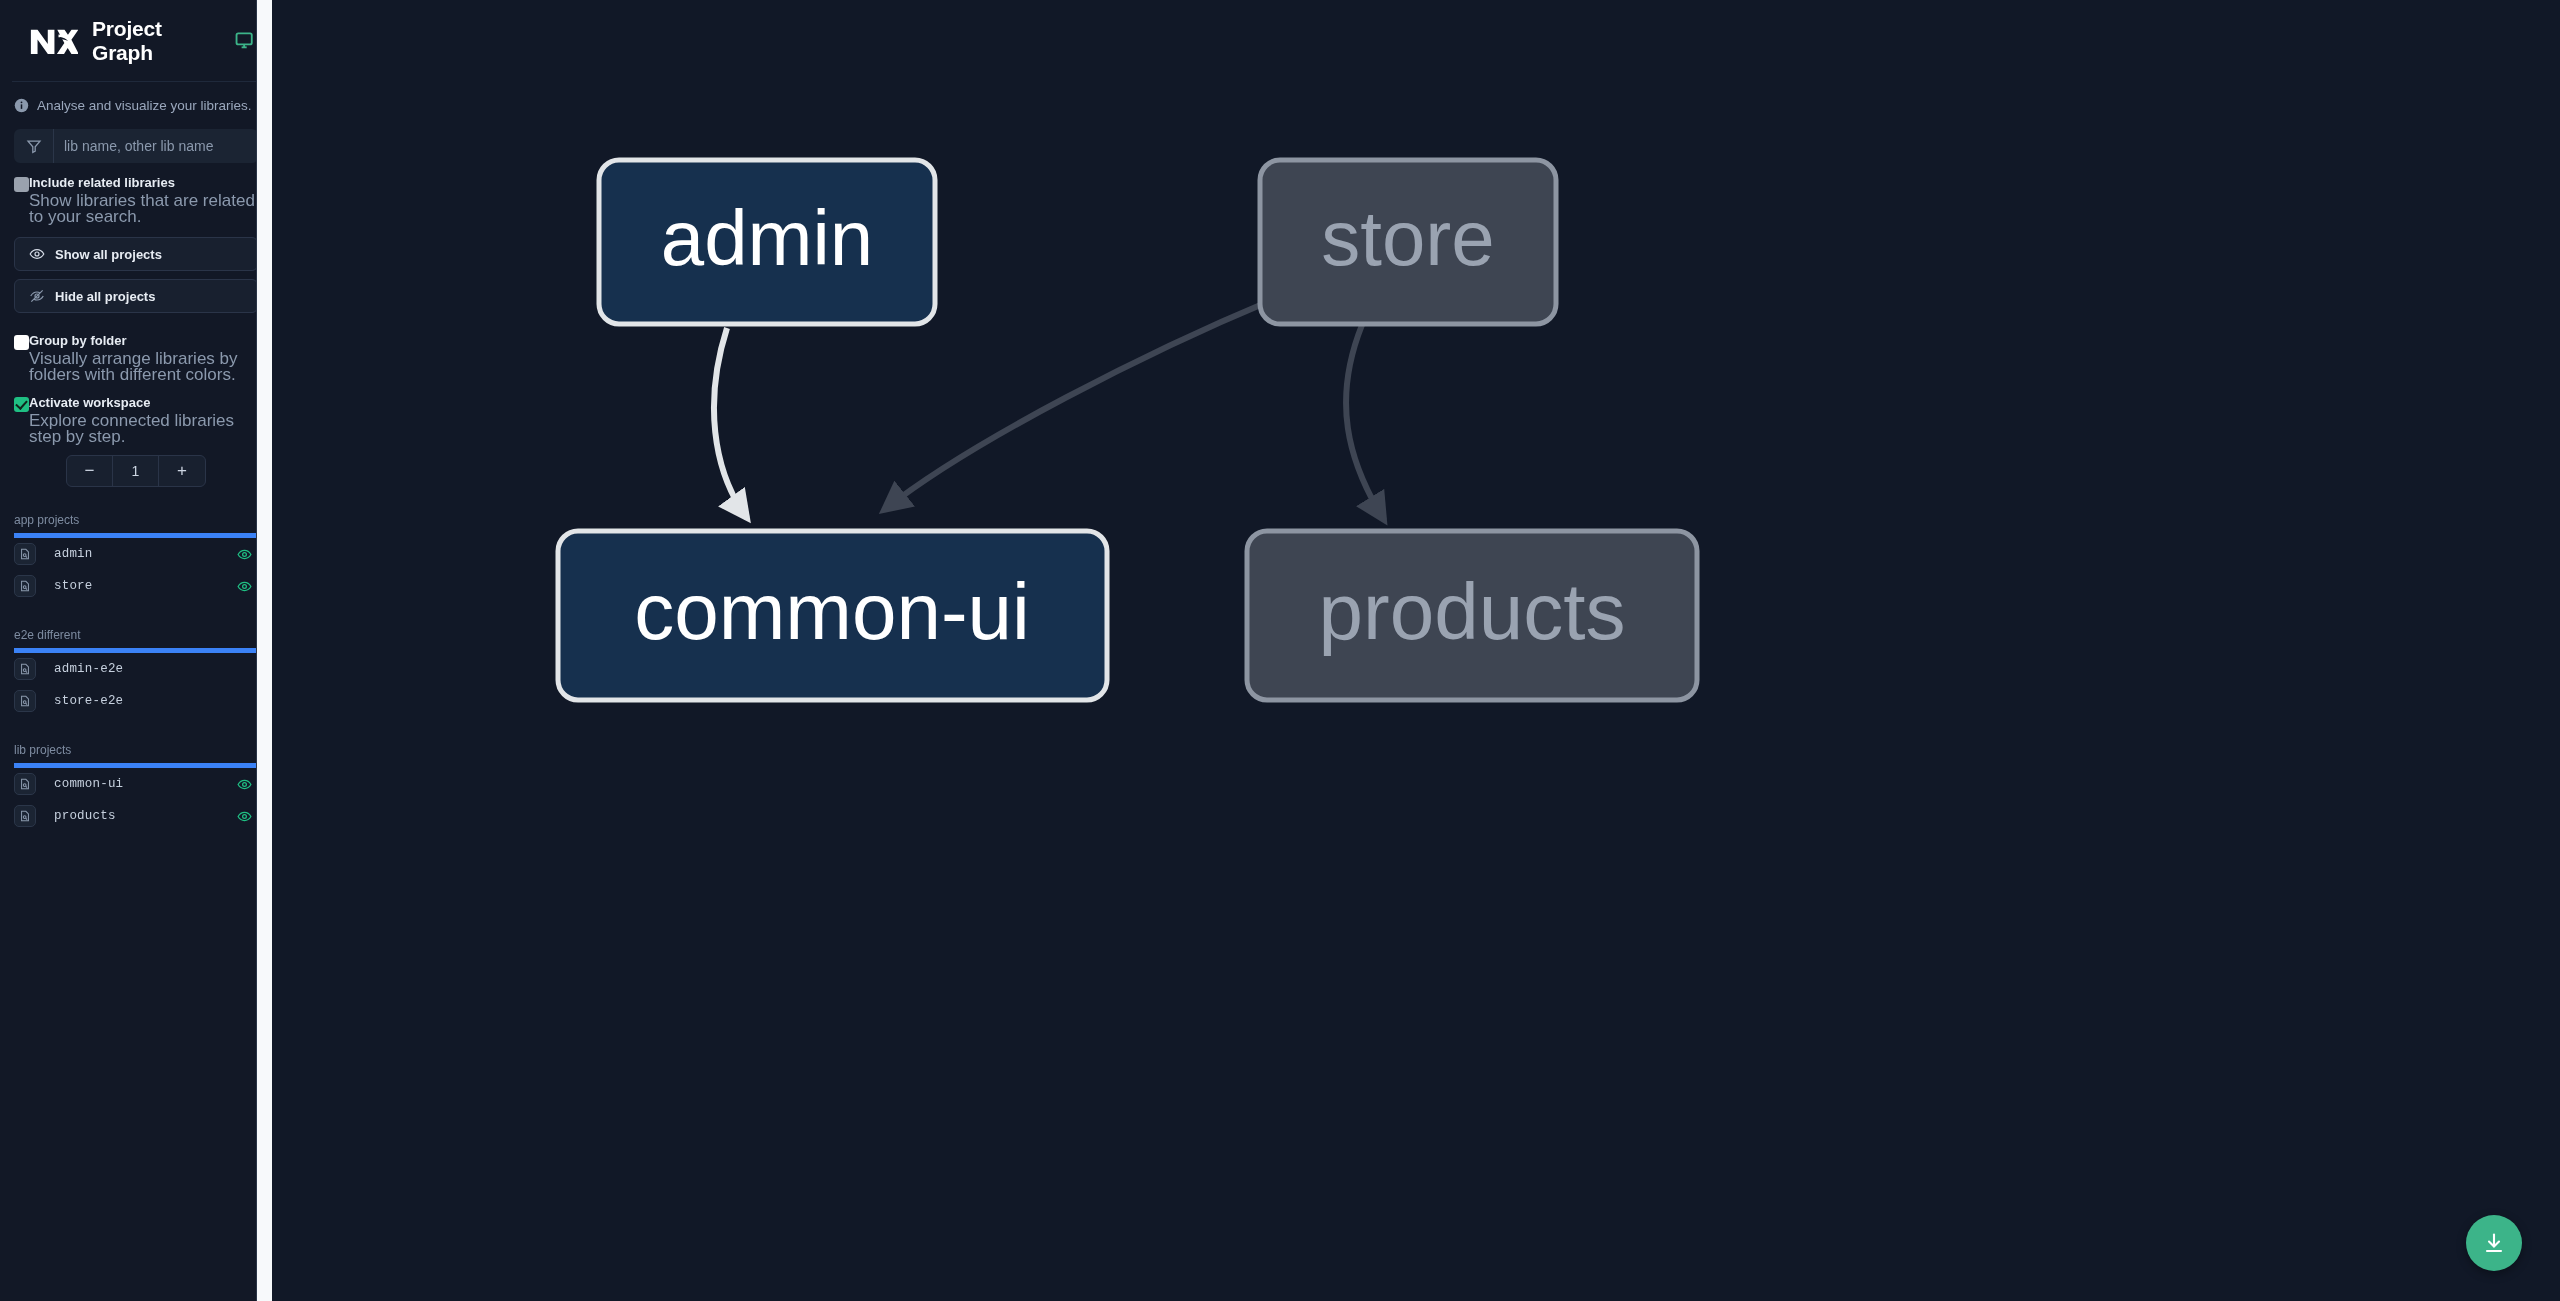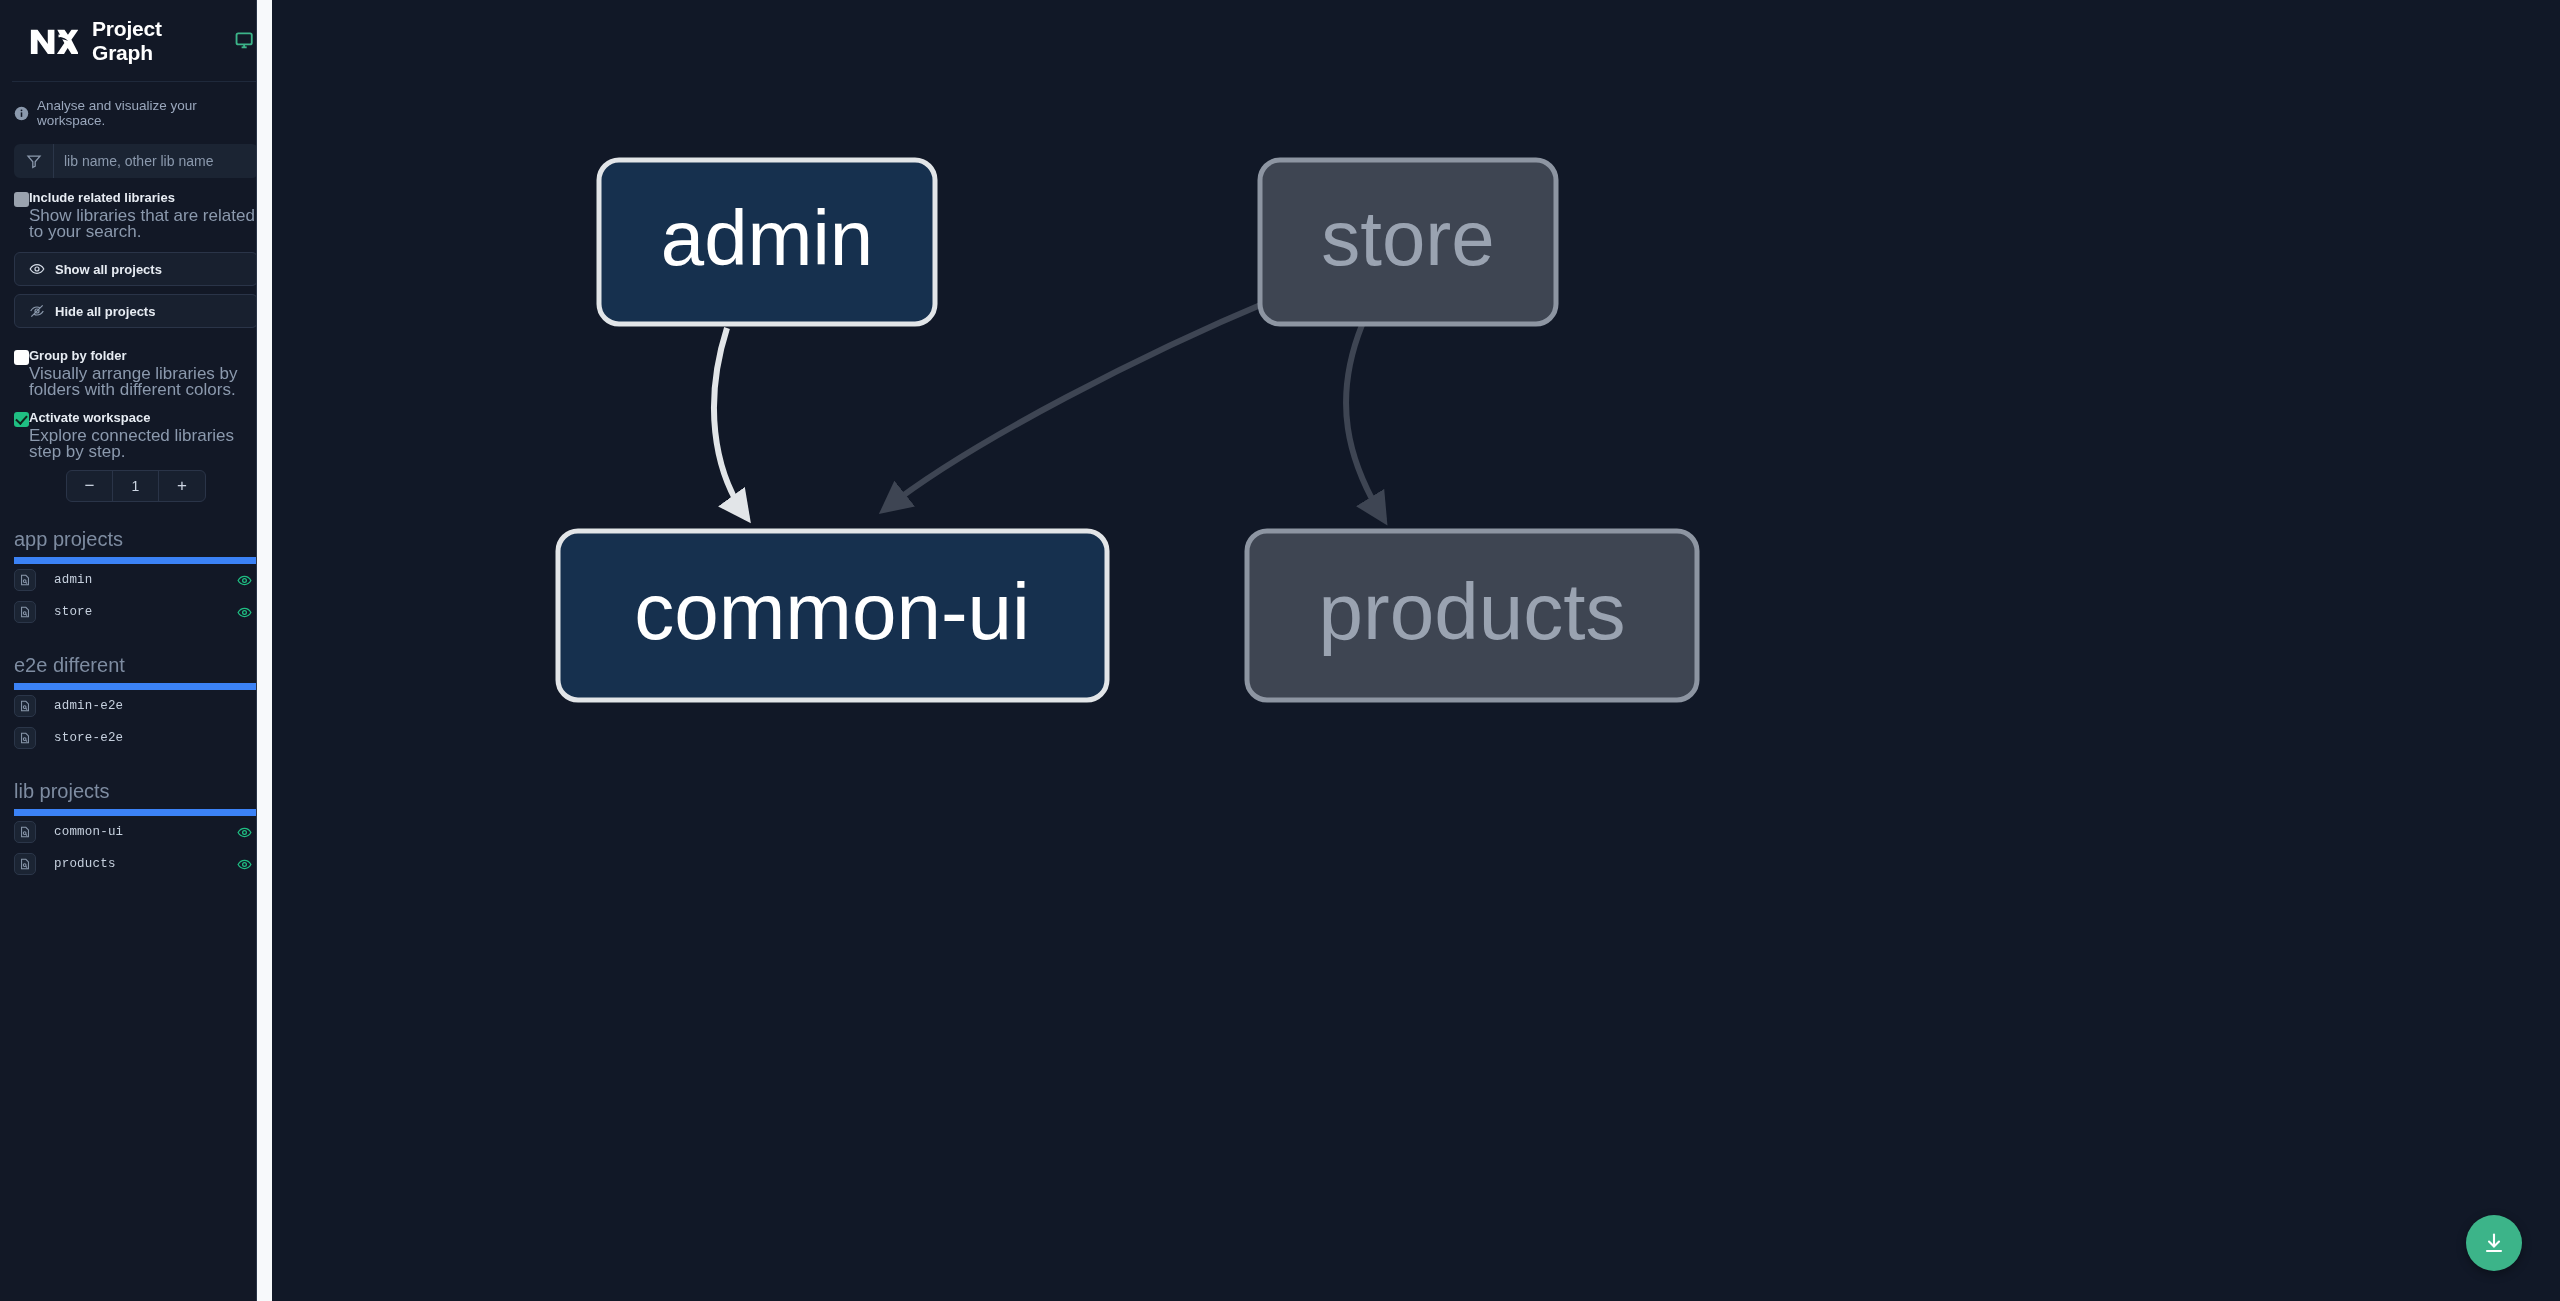--- a/index.html
+++ b/index.html
@@ -119,22 +119,22 @@
   }
   .step-val {
     width: 46px; height: 30px; display:flex; align-items:center; justify-content:center;
     color: #cdd6e3; font-size: 14px; border-right: 1px solid #2a3448;
   }
   .step-btn.last { border-right: 0; }
 
   
   .group { padding: 0 14px; margin-top: 26px; }
   .group-title {
-    font-size: 20px; color: #7e8ca1; padding-bottom: 6px;
-    border-bottom: 7px solid #3b82f6;
+    font-size: 12px; color: #7e8ca1; padding-bottom: 6px;
+    border-bottom: 5px solid #3b82f6;
   }
   .proj-row {
     display: flex; align-items: center; height: 32px;
     gap: 12px; cursor: pointer;
   }
   .proj-icon {
     width: 22px; height: 22px; flex: 0 0 22px;
     background: #1b2433; border: 1px solid #2b3649; border-radius: 5px;
     display: flex; align-items: center; justify-content: center;
   }
@@ -195,21 +195,21 @@
     </div>
 
     <div class="tagline">
       <span class="info-icon">
         <svg viewBox="0 0 20 20" aria-hidden="true">
           <circle cx="10" cy="10" r="9" fill="#8b99ad"></circle>
           <rect x="9" y="8.5" width="2" height="6" fill="#121826"></rect>
           <circle cx="10" cy="5.7" r="1.2" fill="#121826"></circle>
         </svg>
       </span>
-      <span>Analyse and visualize your workspace.</span>
+      <span>Analyse and visualize your libraries.</span>
     </div>
 
     <div class="search-row">
       <div class="search-box">
         <span class="filter-icon-wrap">
           <span class="filter-icon">
             <svg viewBox="0 0 20 20" fill="none" stroke="#8b99ad" stroke-width="1.6" aria-hidden="true">
               <path d="M2.5 4h15l-6 7v5.5l-3 1.5V11L2.5 4z"></path>
             </svg>
           </span>

